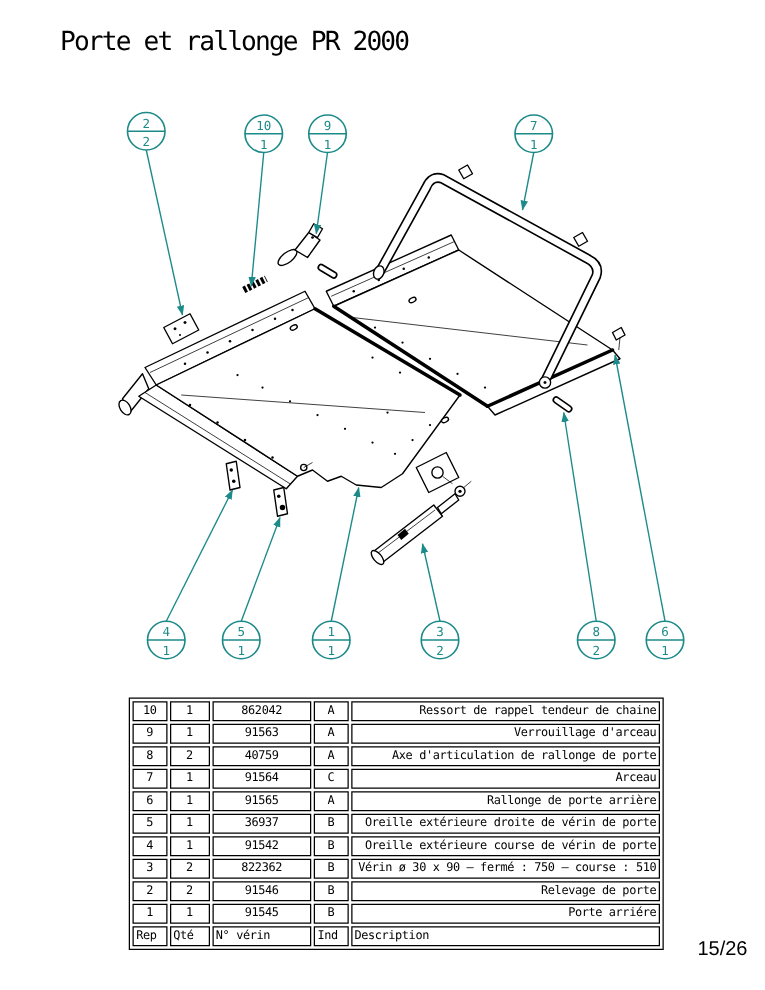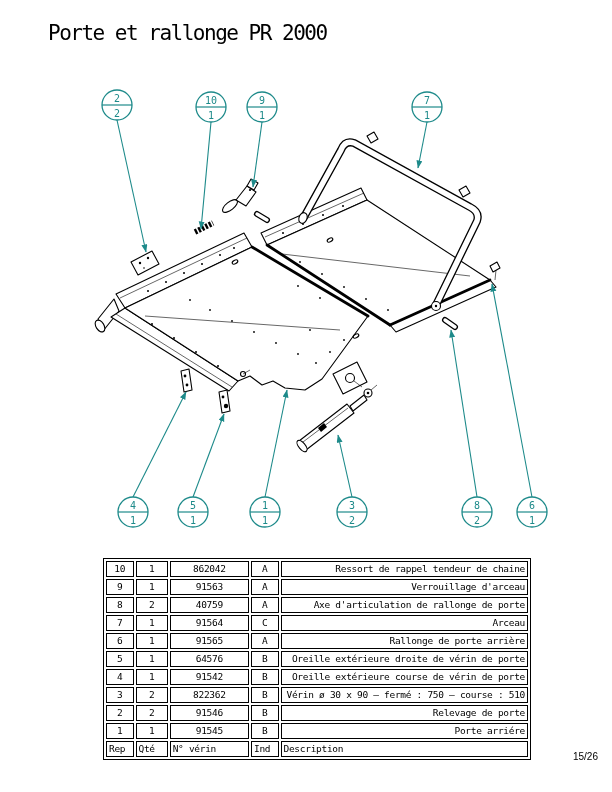--- a/index.html
+++ b/index.html
@@ -30,21 +30,21 @@
   }
   table.parts-table td {
     border:1px solid #000; height:14px; line-height:14px;
     font-size:9.5px; letter-spacing:-0.3px; text-align:center;
     padding:0 2px; white-space:nowrap; overflow:hidden;
   }
   table.parts-table td.desc { text-align:right; padding-left:5px; }
   table.parts-table tr.header-row td { text-align:left; }
   .page-number {
     position:absolute; left:548px; top:751px; width:50px; text-align:right;
-    font-family:"Liberation Sans", sans-serif; font-size:10px;
+    font-family:"Liberation Sans", sans-serif; font-size:16px;
   }
 </style>
 </head>
 <body>
 
 <div class="page">
 
   <div class="title">Porte et rallonge PR 2000</div>
 
   <svg class="drawing" width="612" height="792" viewBox="0 0 612 792">
@@ -309,21 +309,21 @@
       <tr>
         <td>6</td>
         <td>1</td>
         <td>91565</td>
         <td>A</td>
         <td class="desc">Rallonge de porte arrière</td>
       </tr>
       <tr>
         <td>5</td>
         <td>1</td>
-        <td>64576</td>
+        <td>36937</td>
         <td>B</td>
         <td class="desc">Oreille extérieure droite de vérin de porte</td>
       </tr>
       <tr>
         <td>4</td>
         <td>1</td>
         <td>91542</td>
         <td>B</td>
         <td class="desc">Oreille extérieure course de vérin de porte</td>
       </tr>

